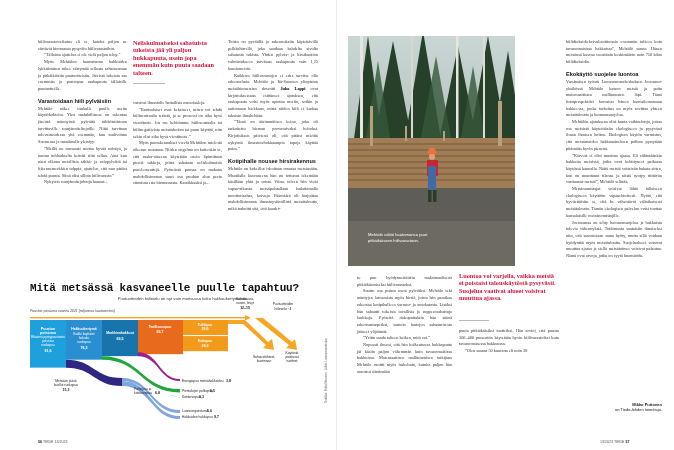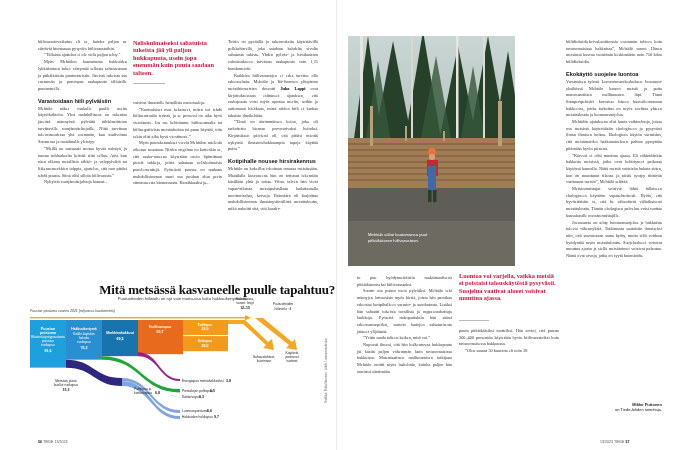--- a/index.html
+++ b/index.html
@@ -12,21 +12,21 @@
   .col p{margin:0;text-indent:6px;}
   .col p.noind{text-indent:0;}
   .col h3{font-family:"Liberation Sans",sans-serif;font-size:5.6px;line-height:7px;margin:5px 0 1px 0;color:#111;font-weight:bold;}
   .pull{position:absolute;color:#d4153f;font-family:"Liberation Serif",serif;font-weight:bold;font-size:6.3px;line-height:7.4px;}
   .pull-rule{position:absolute;height:1px;background:#bbb;}
   .bold{font-weight:bold;color:#000;}
   .footer{position:absolute;top:440px;font-family:"Liberation Sans",sans-serif;font-size:3.6px;color:#555;}
   .footer b{color:#222;}
   
   .chart{position:absolute;left:30px;top:278px;width:305px;height:150px;}
-  .chart-title{position:absolute;left:0;width:305px;top:4px;text-align:right;font-family:Liberation Serif, serif;font-weight:bold;font-size:13px;color:#111;letter-spacing:-0.2px;}
+  .chart-title{position:absolute;left:0;width:305px;top:4px;text-align:left;font-family:Liberation Mono, monospace;font-weight:bold;font-size:11px;color:#111;letter-spacing:-0.2px;}
   .chart-sub{position:absolute;left:0;width:305px;top:18px;text-align:center;font-family:"Liberation Sans",sans-serif;font-size:4.2px;color:#333;}
   svg text{font-family:"Liberation Sans",sans-serif;}
   
   .photo{position:absolute;left:348px;top:36px;width:167px;height:230px;overflow:hidden;background:#7a7a6e;}
   .caption{position:absolute;left:368px;top:232px;width:60px;font-family:"Liberation Sans",sans-serif;font-size:4.2px;line-height:5.6px;color:#fff;}
   .sig{position:absolute;font-family:"Liberation Sans",sans-serif;font-size:4px;text-align:right;}
 </style>
 </head>
 <body>
 

